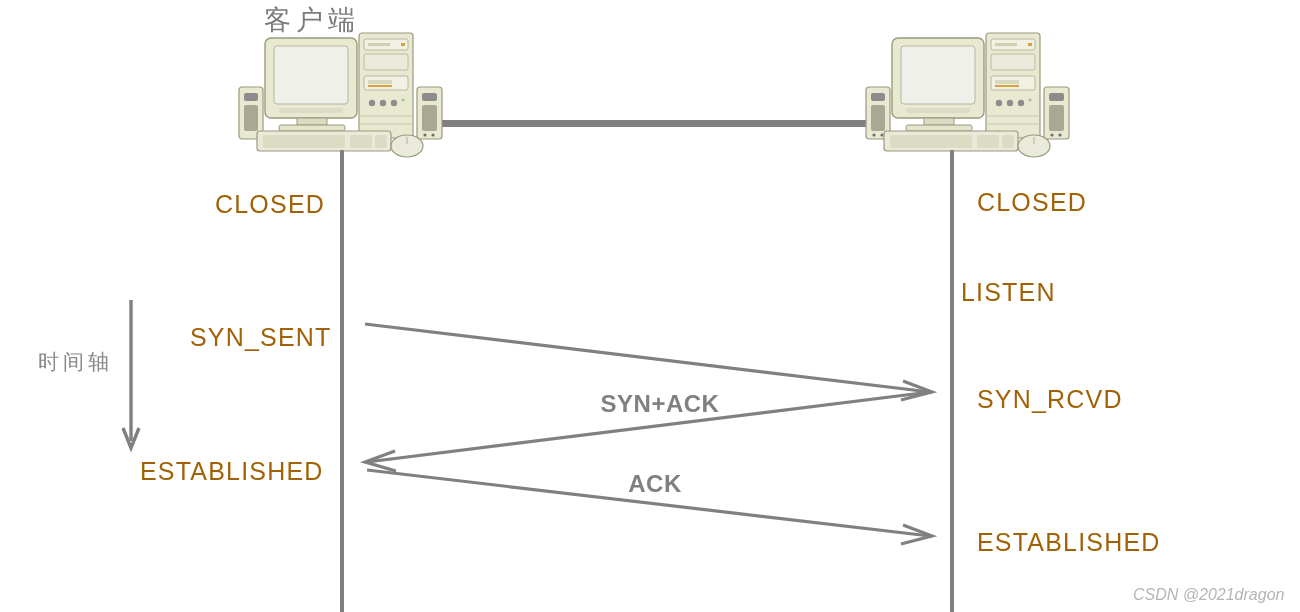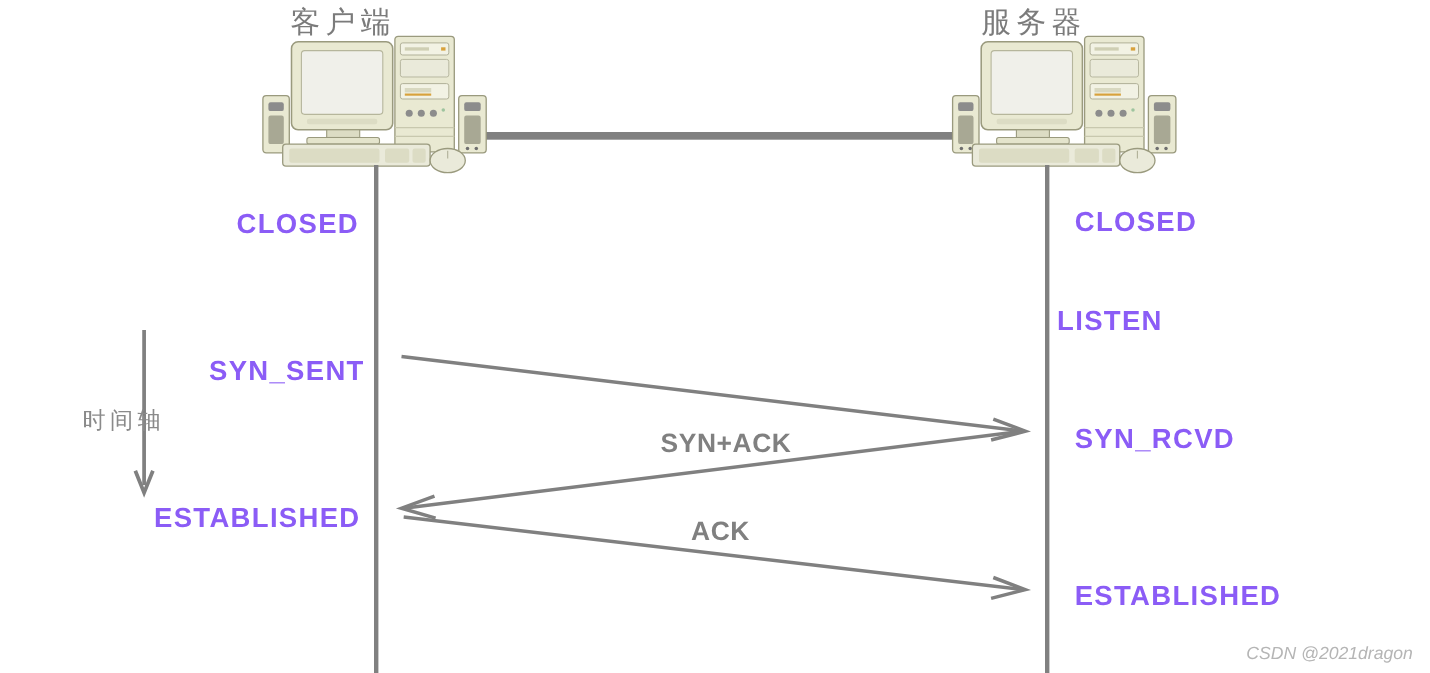--- a/index.html
+++ b/index.html
@@ -23,22 +23,22 @@
     font-size: 27px;
     color: #7b7b7b;
     letter-spacing: 5px;
     white-space: nowrap;
     text-align: center;
   }
   .state-label {
     position: absolute;
     font-family: "Liberation Sans", sans-serif;
     font-size: 25px;
-    font-weight: bold;
-    color: #8b5cf6;
+    font-weight: normal;
+    color: #a16207;
     letter-spacing: 1.2px;
     white-space: nowrap;
   }
   .msg-label {
     position: absolute;
     font-family: "Liberation Sans", sans-serif;
     font-size: 24px;
     font-weight: bold;
     color: #808080;
     letter-spacing: 0.5px;
@@ -82,21 +82,20 @@
   .pc {
     position: absolute;
   }
 </style>
 </head>
 <body>
 
 <div id="canvas">
 
   <div class="node-title" style="left:252px; top:2px; width:120px;">客户端</div>
-  <div class="node-title" style="left:880px; top:2px; width:120px;">服务器</div>
 
   <div class="cable" style="left:425px; top:120px; width:450px;"></div>
 
   <div class="pc" style="left:235px; top:30px;">
     <svg width="212" height="130" viewBox="0 0 212 130" xmlns="http://www.w3.org/2000/svg">
 
       <g>
         <rect x="4" y="57" width="24" height="52" rx="3" fill="#e9e9d2" stroke="#9a9a7e" stroke-width="1.2"></rect>
         <rect x="9" y="63" width="14" height="8" rx="2" fill="#8c8c8c"></rect>
         <rect x="9" y="75" width="14" height="26" rx="2" fill="#a8a894"></rect>
@@ -220,21 +219,21 @@
       <line x1="930" y1="392" x2="367" y2="462" stroke="#808080" stroke-width="3.2"></line>
       <polyline points="395,451 365,462 396,471" fill="none" stroke="#808080" stroke-width="3.2"></polyline>
     </g>
 
     <g>
       <line x1="367" y1="470" x2="930" y2="536" stroke="#808080" stroke-width="3.2"></line>
       <polyline points="903,525 932,536 901,544" fill="none" stroke="#808080" stroke-width="3.2"></polyline>
     </g>
   </svg>
 
-  <div class="axis-label" style="left:38px; top:368px;margin-left:37px;">时间轴</div>
+  <div class="axis-label" style="left:38px; top:348px;">时间轴</div>
 
   <div class="state-label" style="left:215px; top:190px;">CLOSED</div>
   <div class="state-label" style="left:190px; top:323px;">SYN_SENT</div>
   <div class="state-label" style="left:140px; top:457px;">ESTABLISHED</div>
 
   <div class="state-label" style="left:977px; top:188px;">CLOSED</div>
   <div class="state-label" style="left:961px; top:278px;">LISTEN</div>
   <div class="state-label" style="left:977px; top:385px;">SYN_RCVD</div>
   <div class="state-label" style="left:977px; top:528px;">ESTABLISHED</div>
 

